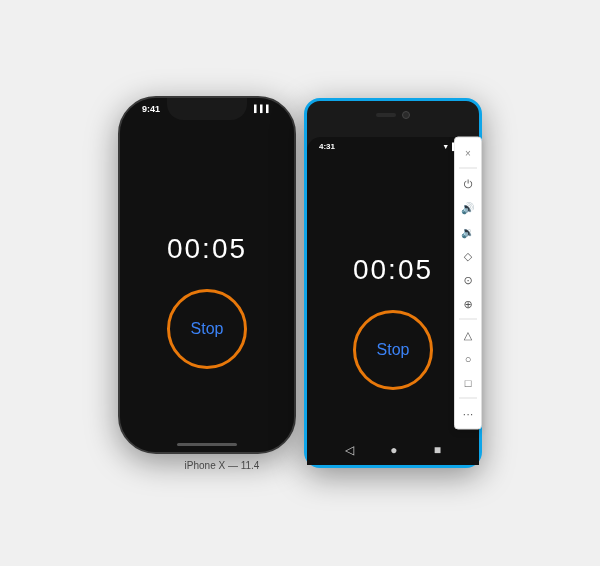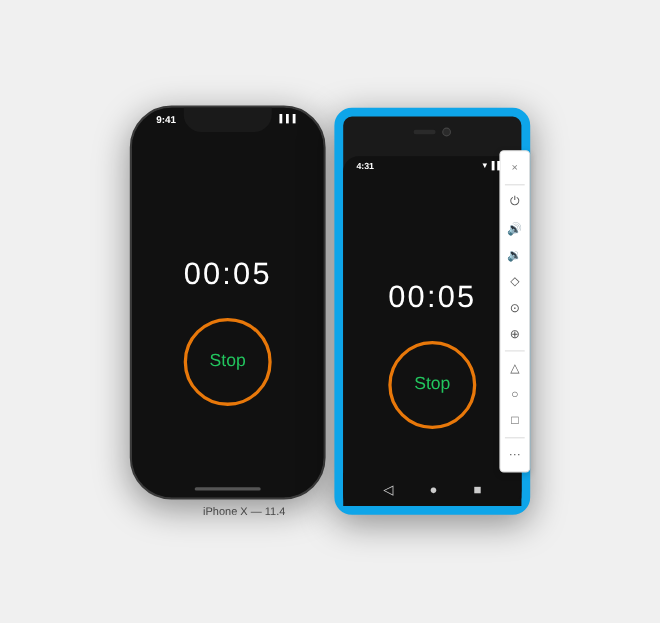--- a/index.html
+++ b/index.html
@@ -95,21 +95,21 @@
       text-align: center;
       padding-left: 30px;
     }
 
     
     .android {
       width: 178px;
       height: 370px;
       background: #1a1a1a;
       border-radius: 16px;
-      border: 8px solid #0ea5e9;
+      border: 3px solid #0ea5e9;
       position: relative;
       display: flex;
       flex-direction: column;
       align-items: center;
       box-shadow: 0 8px 32px rgba(0,0,0,0.4);
     }
     .android .camera-area {
       position: absolute;
       top: 10px;
       left: 50%;
@@ -204,21 +204,21 @@
       position: absolute;
       width: 80px;
       height: 80px;
       border-radius: 50%;
       border: 3px solid #e8780a;
       box-sizing: border-box;
     }
     .stop-button-label {
       font-size: 16px;
       font-weight: 500;
-      color: #22c55e;
+      color: #3b82f6;
     }
 
     
     .toolbar {
       position: absolute;
       right: 0;
       top: 50%;
       transform: translateY(-50%);
       width: 28px;
       background: #fff;

